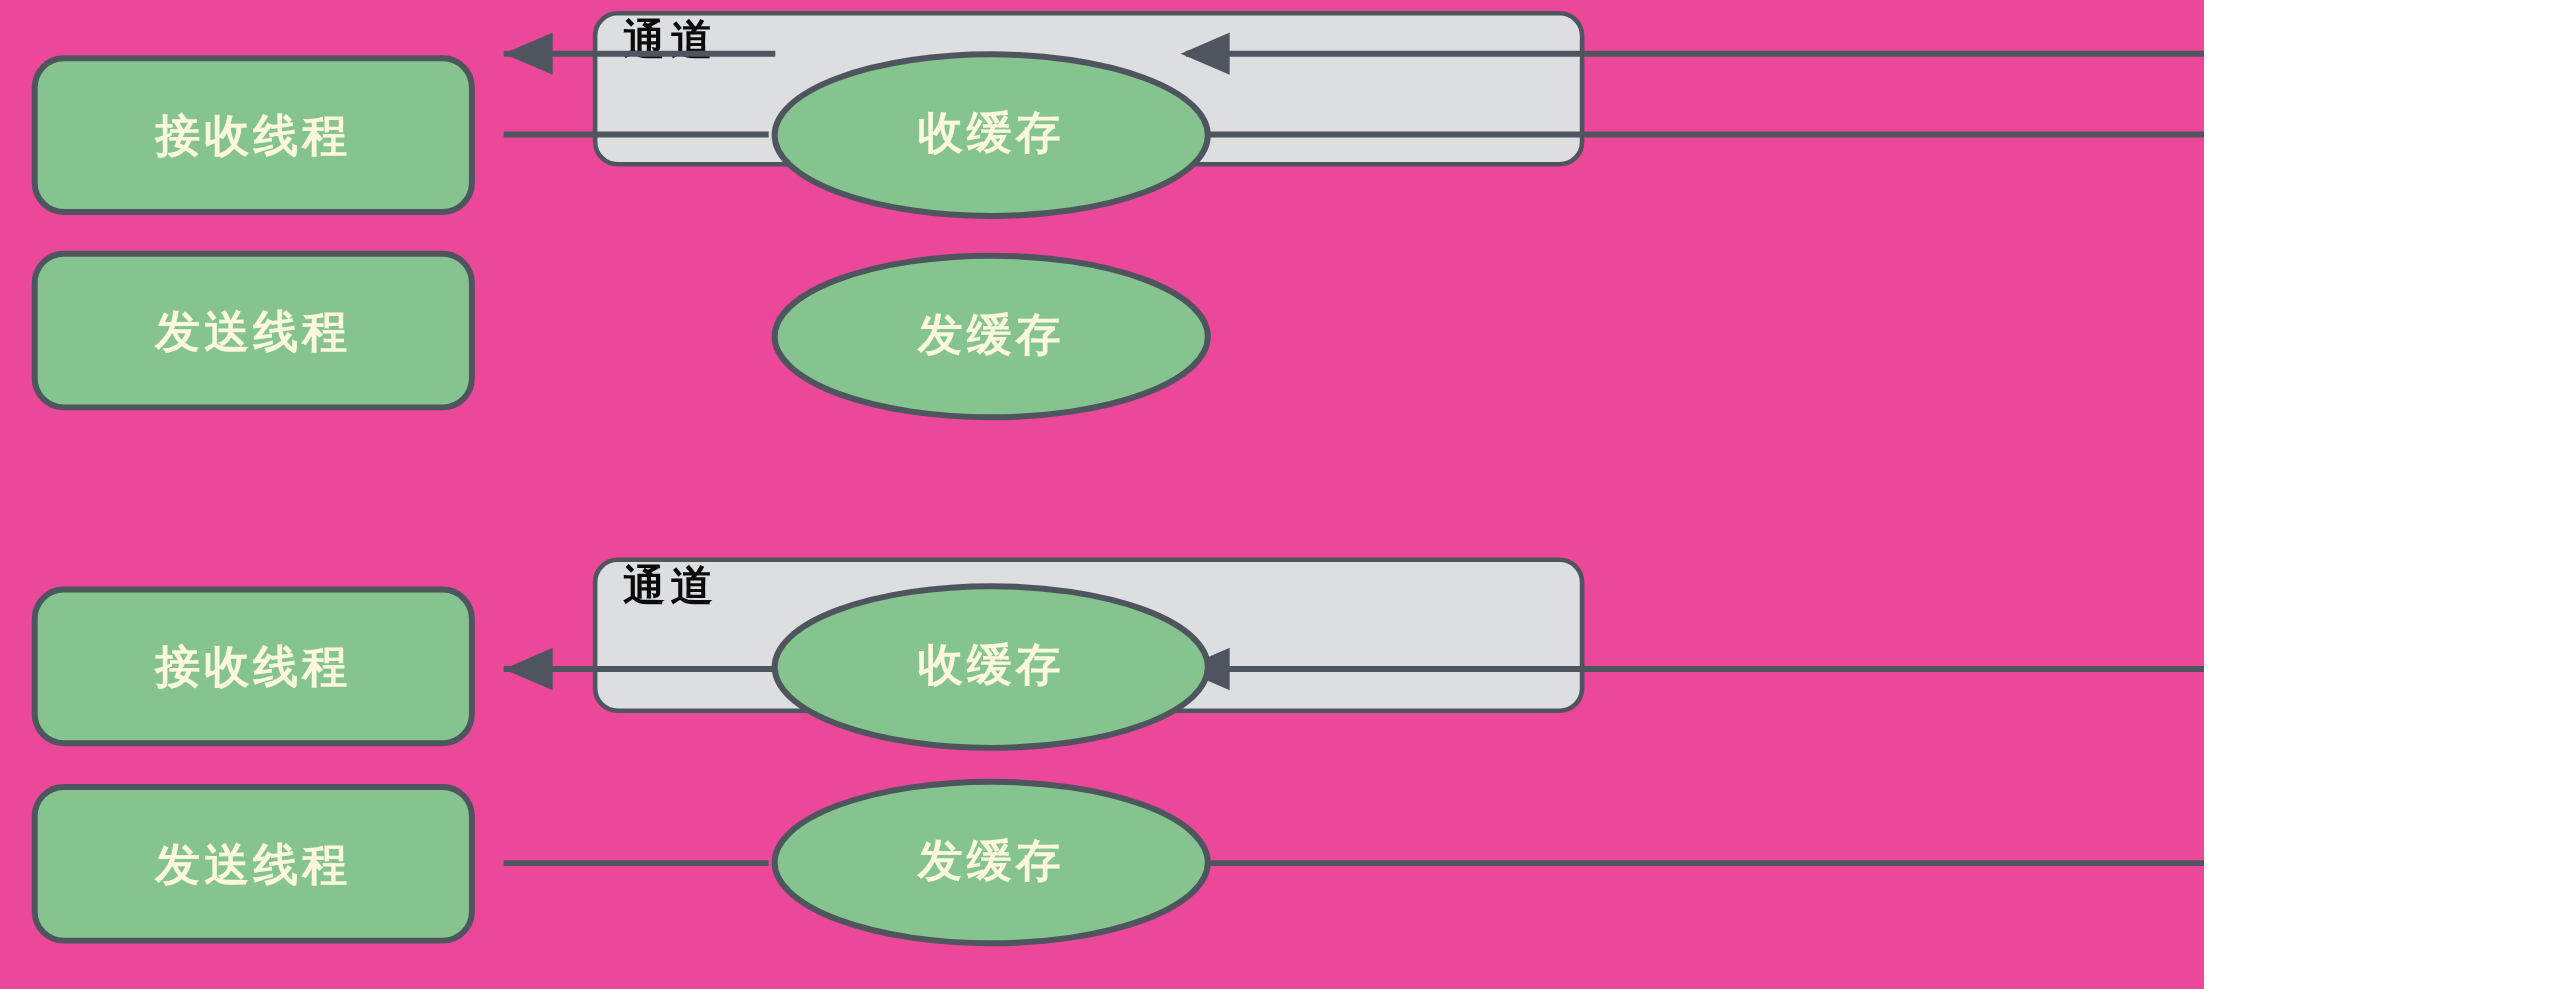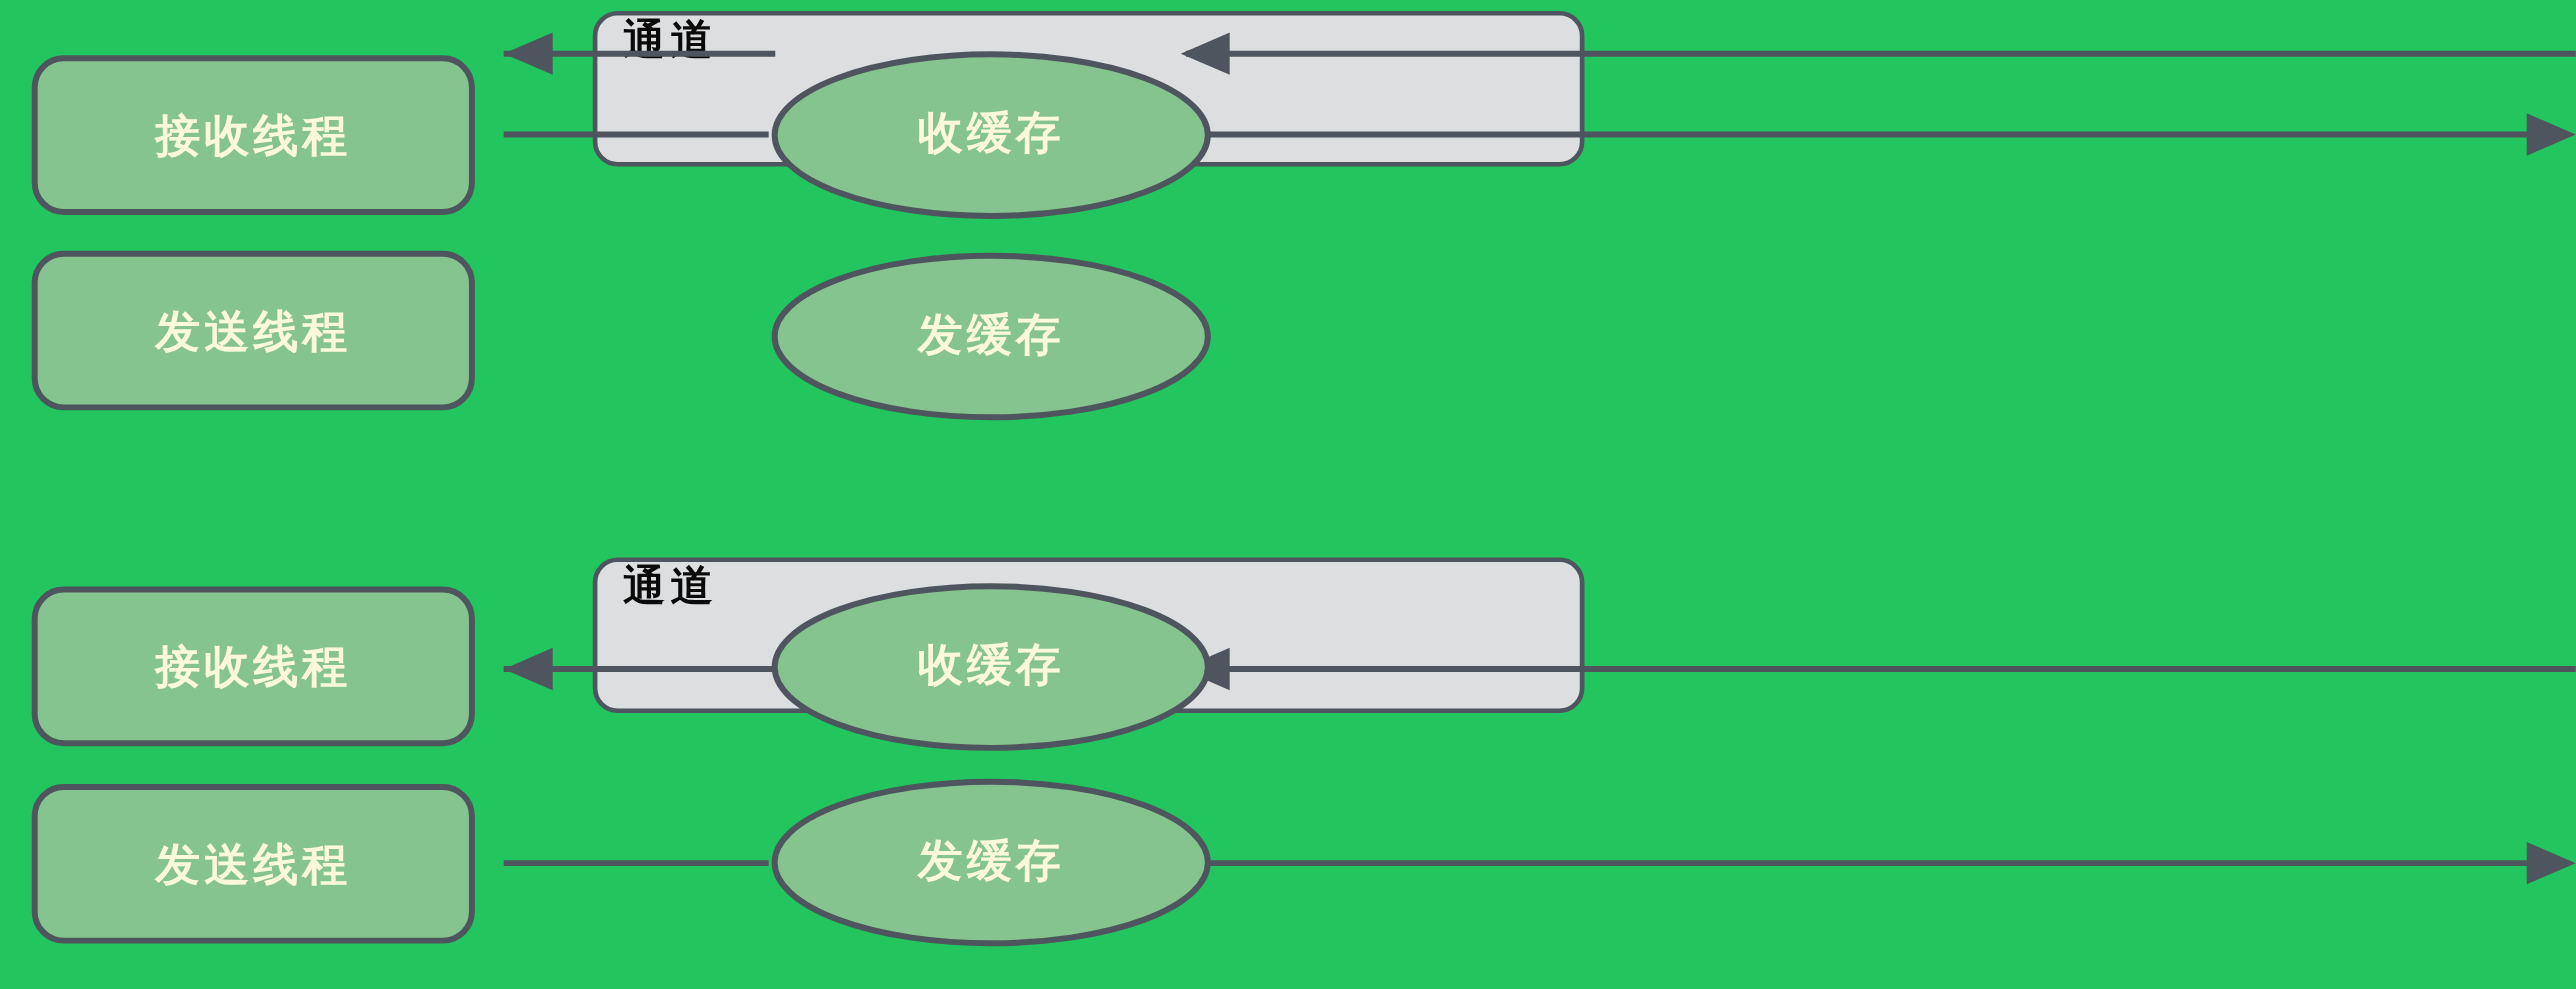--- a/index.html
+++ b/index.html
@@ -6,23 +6,23 @@
   html, body {
     margin: 0;
     padding: 0;
     background: #ffffff;
   }
   body {
     font-family: "DejaVu Sans", "Liberation Sans", sans-serif;
   }
   #stage {
     position: relative;
-    width: 2576px;
+    width: 2204px;
     height: 989px;
-    background: #22c55e;
+    background: #ec4899;
     overflow: hidden;
   }
   #diagram-svg {
     position: absolute;
     left: 0;
     top: 0;
     width: 2576px;
     height: 989px;
     display: block;
   }

